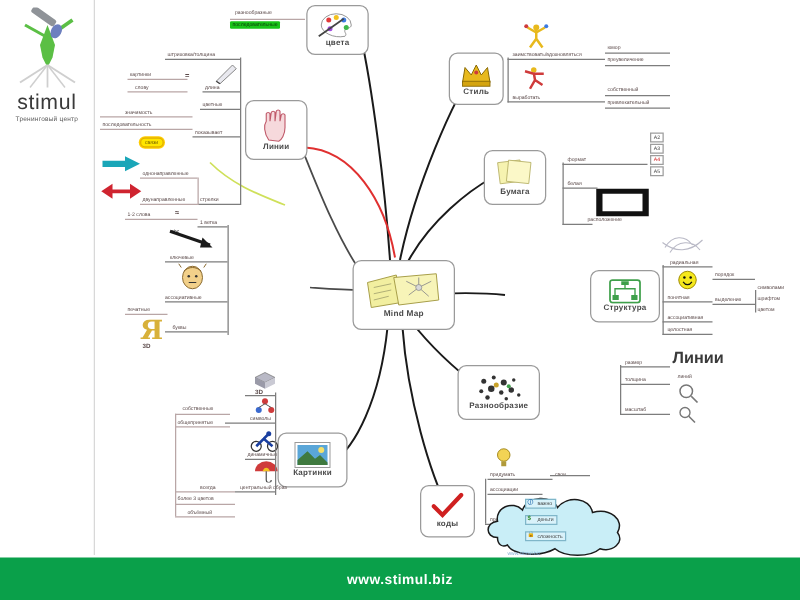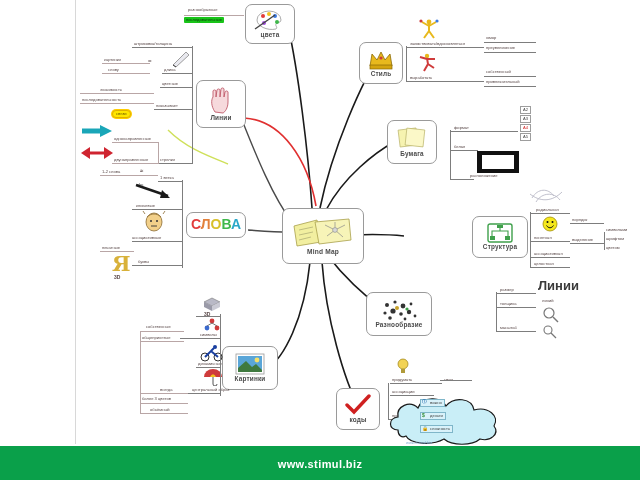--- a/index.html
+++ b/index.html
@@ -55,20 +55,38 @@
 
   .logo-tag{position:absolute;font-size:4px;color:#7fa9d0;white-space:nowrap;}
 
   .bigword{position:absolute;font-weight:bold;white-space:nowrap;}
 </style>
 </head>
 <body>
 
 <div id="slide">
 
+  <div id="logo-panel">
+    <div id="logo-mark">
+      <svg width="60" height="66" viewBox="0 0 60 66">
+        <path d="M30 14 L36 30 L34 40 L30 48 L26 40 L24 30 Z" fill="#5bbf45"></path>
+        <path d="M30 24 L50 10" stroke="#5bbf45" stroke-width="3" fill="none"></path>
+        <path d="M30 24 L12 14" stroke="#5bbf45" stroke-width="2.4" fill="none"></path>
+        <path d="M30 46 L52 60" stroke="#cfcfcf" stroke-width="1.6" fill="none"></path>
+        <path d="M30 46 L8 60" stroke="#cfcfcf" stroke-width="1.6" fill="none"></path>
+        <path d="M30 46 L30 64" stroke="#cfcfcf" stroke-width="1.4" fill="none"></path>
+        <path d="M30 46 L44 64" stroke="#cfcfcf" stroke-width="1.2" fill="none"></path>
+        <path d="M30 46 L16 64" stroke="#cfcfcf" stroke-width="1.2" fill="none"></path>
+        <rect x="16" y="4" width="22" height="6" rx="2" transform="rotate(35 27 7)" fill="#8f9398"></rect>
+        <ellipse cx="37" cy="19" rx="4.2" ry="6" transform="rotate(28 37 19)" fill="#6d7fbf"></ellipse>
+      </svg>
+    </div>
+    <div id="logo-name">stimul</div>
+    <div id="logo-sub">Тренинговый центр</div>
+  </div>
   <div id="divider"></div>
 
   <div id="canvas">
 
     <svg class="wires">
 
       <g fill="none" stroke="#1a1a1a" stroke-width="1.6">
         <path d="M236 208 C 232 150, 222 70, 212 26"></path>
         <path d="M244 208 C 256 150, 286 80, 306 52"></path>
         <path d="M250 210 C 268 176, 300 152, 318 142"></path>
@@ -357,23 +375,20 @@
     <div class="rule k" style="left:104px;top:338px;width:40px;"></div>
     <div class="rule k" style="left:120px;top:367px;width:24px;"></div>
     <div class="rule k" style="left:112px;top:393px;width:32px;"></div>
     <div class="rule" style="left:64px;top:331px;width:44px;"></div>
     <div class="rule" style="left:64px;top:341px;width:44px;"></div>
     <div class="rule" style="left:64px;top:393px;width:48px;"></div>
     <div class="rule" style="left:64px;top:403px;width:48px;"></div>
     <div class="rule" style="left:64px;top:413px;width:48px;"></div>
     <div class="vrule" style="left:64px;top:331px;height:82px;"></div>
 
-    <div class="node" style="left:110px;top:212px;width:60px;height:26px;">
-      <div class="cap" style="font-size:14px;font-weight:bold;letter-spacing:0;"><span style="color: rgb(226, 59, 59);">С</span><span style="color: rgb(226, 128, 59);">Л</span><span style="color: rgb(216, 192, 42);">О</span><span style="color: rgb(63, 184, 75);">В</span><span style="color: rgb(42, 168, 201);">А</span></div>
-    </div>
     <div class="lbl" style="left:26px;top:170px;">1-2 слова</div>
     <div class="lbl b" style="left:64px;top:168px;font-size:6px;">≈</div>
     <div class="lbl" style="left:84px;top:176px;">1 ветка</div>
     <div class="art" style="position:absolute;left:58px;top:182px;">
       <svg width="40" height="18" viewBox="0 0 40 18">
         <path d="M2 3 L34 14" stroke="#1a1a1a" stroke-width="2.4" fill="none"></path>
         <path d="M28 8 L36 16 L26 16 Z" fill="#1a1a1a"></path>
         <text x="3" y="4" font-size="4" fill="#1a1a1a">abc</text>
       </svg>
     </div>

